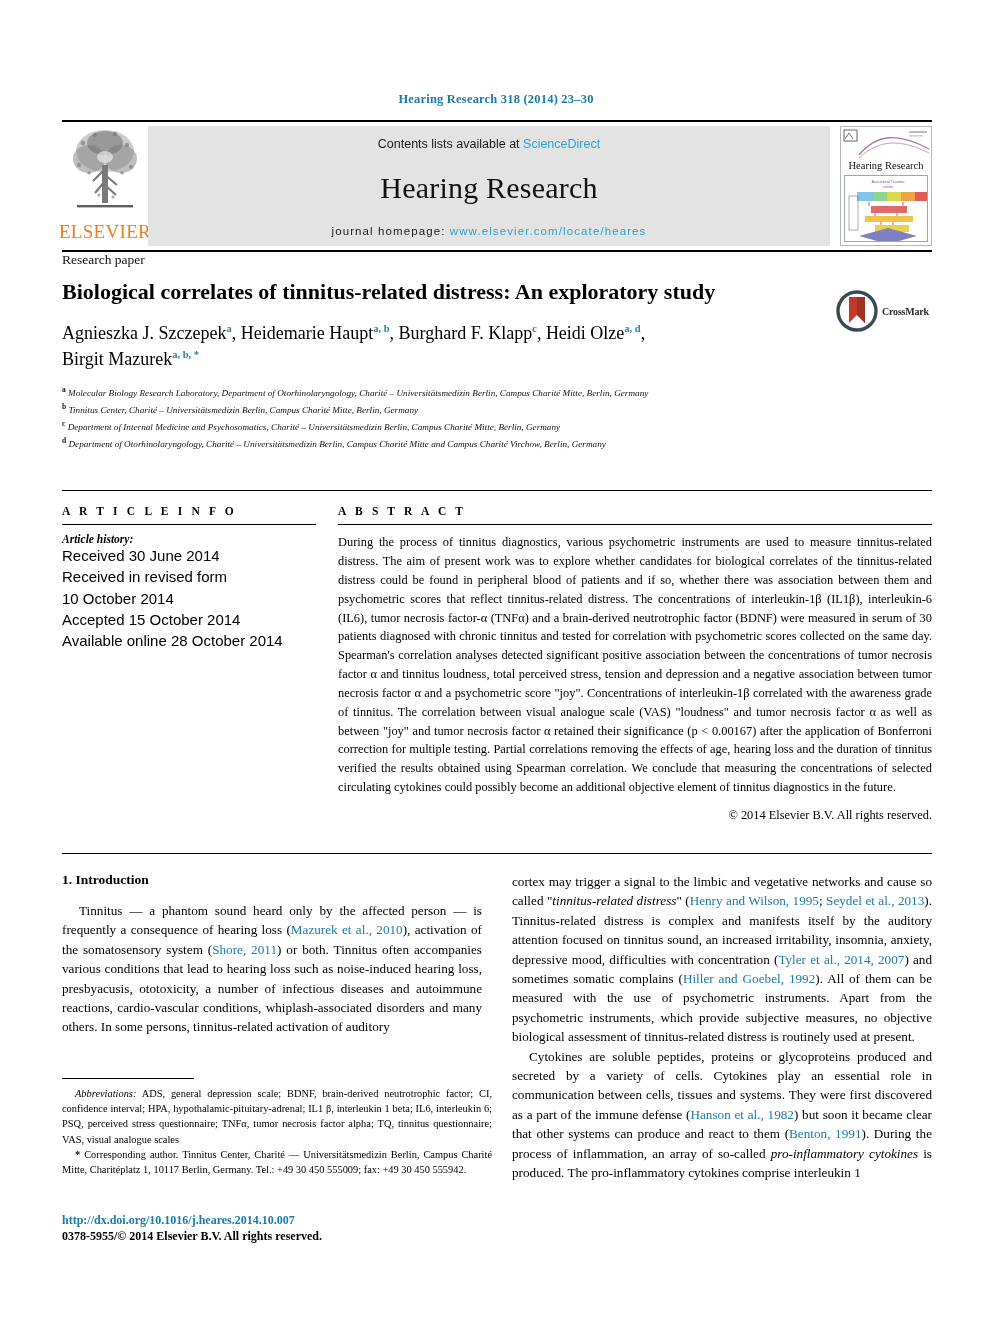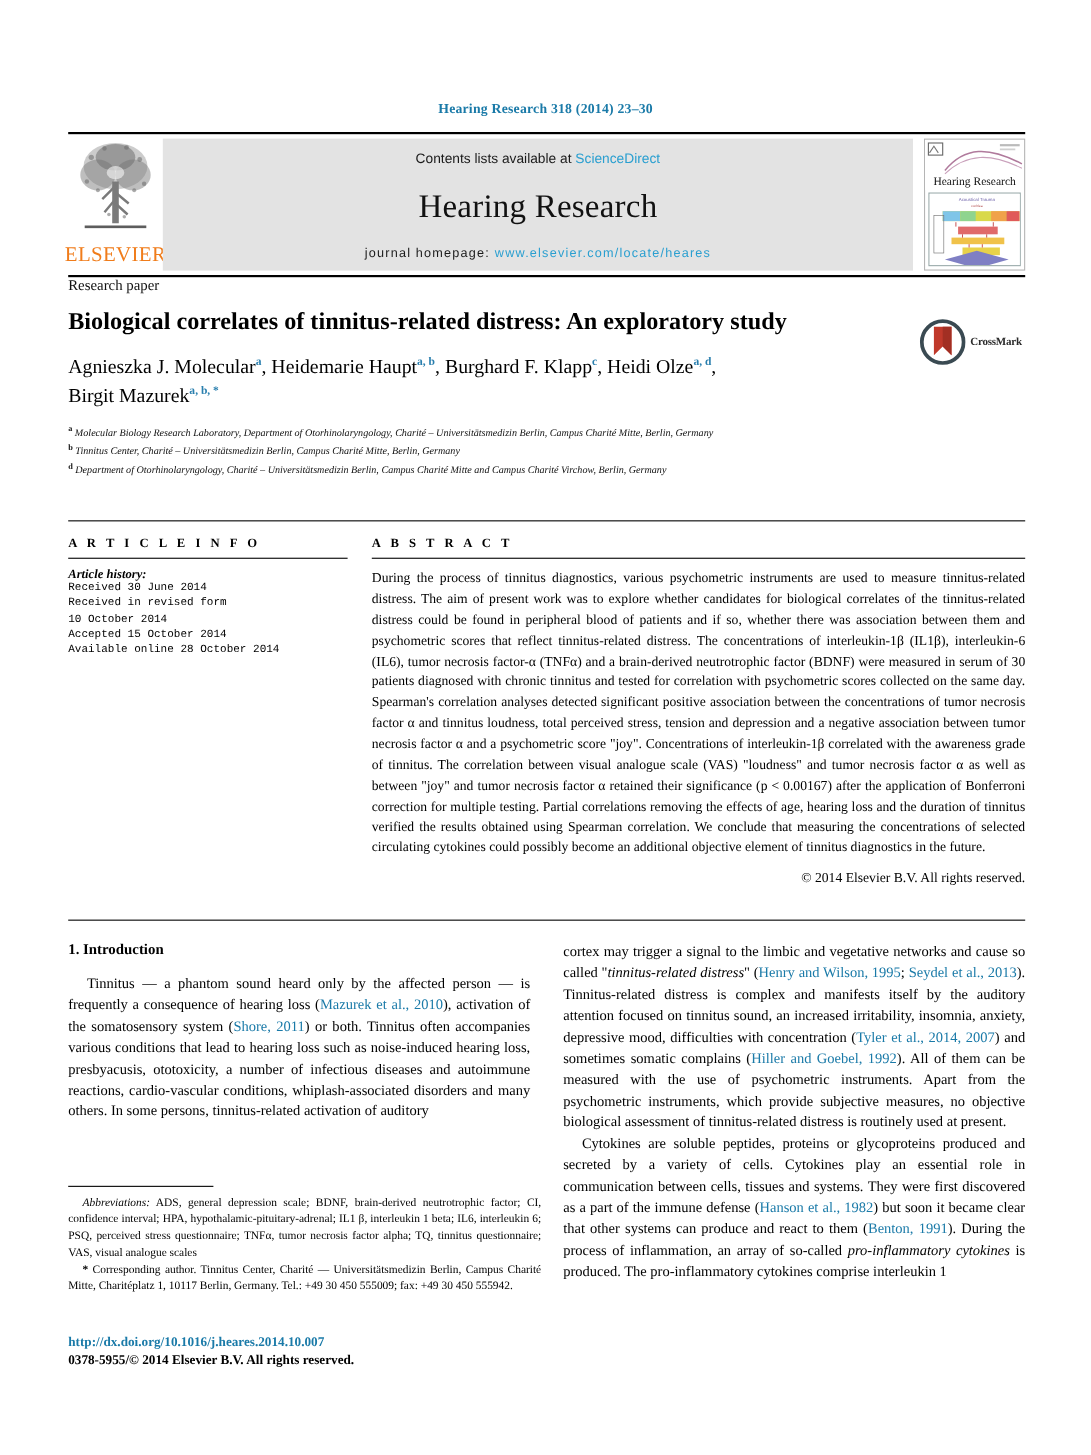--- a/index.html
+++ b/index.html
@@ -200,22 +200,22 @@
     border-bottom: 1px solid #000;
     margin: 7px 0 8px 0;
   }
   .hist-title {
     font-style: italic;
     font-weight: bold;
     font-size: 11.5px;
     font-family: "Liberation Serif", serif;
   }
   .hist-line {
-    font-family: Liberation Mono, monospace;
-    font-size: 10px;
+    font-family: Liberation Sans, sans-serif;
+    font-size: 15px;
     line-height: 1.42;
   }
   .abs-body {
     font-family: "Liberation Serif", serif;
     font-size: 12.4px;
     line-height: 1.52;
     text-align: justify;
     margin-top: 2px;
     color: #000;
   }
@@ -398,30 +398,31 @@
     <span class="crossmark-text">CrossMark</span>
   </div>
 
   <div class="content">
 
     <div class="doctype">Research paper</div>
 
     <h1 class="art-title">Biological correlates of tinnitus-related distress: An exploratory study</h1>
 
     <div class="authors">
-      <span>Agnieszka J. Molecular</span><sup>a</sup>,
+      <span>Agnieszka J. Szczepek</span><sup>a</sup>,
       <span>Heidemarie Haupt</span><sup>a, b</sup>,
       <span>Burghard F. Klapp</span><sup>c</sup>,
       <span>Heidi Olze</span><sup>a, d</sup>,<br>
       <span>Birgit Mazurek</span><sup>a, b, *</sup>
     </div>
 
     <div class="affils">
       <div><sup>a</sup> <span>Molecular Biology Research Laboratory, Department of Otorhinolaryngology, Charité – Universitätsmedizin Berlin, Campus Charité Mitte, Berlin, Germany</span></div>
       <div><sup>b</sup> <span>Tinnitus Center, Charité – Universitätsmedizin Berlin, Campus Charité Mitte, Berlin, Germany</span></div>
+      <div><sup>c</sup> <span>Department of Internal Medicine and Psychosomatics, Charité – Universitätsmedizin Berlin, Campus Charité Mitte, Berlin, Germany</span></div>
       <div><sup>d</sup> <span>Department of Otorhinolaryngology, Charité – Universitätsmedizin Berlin, Campus Charité Mitte and Campus Charité Virchow, Berlin, Germany</span></div>
     </div>
 
     <div class="info-abstract">
       <div class="col-info">
         <div class="sec-head">A R T I C L E  I N F O</div>
         <div class="rule-thin"></div>
         <div class="hist-title">Article history:</div>
         <div class="hist-line">Received 30 June 2014</div>
         <div class="hist-line">Received in revised form</div>

